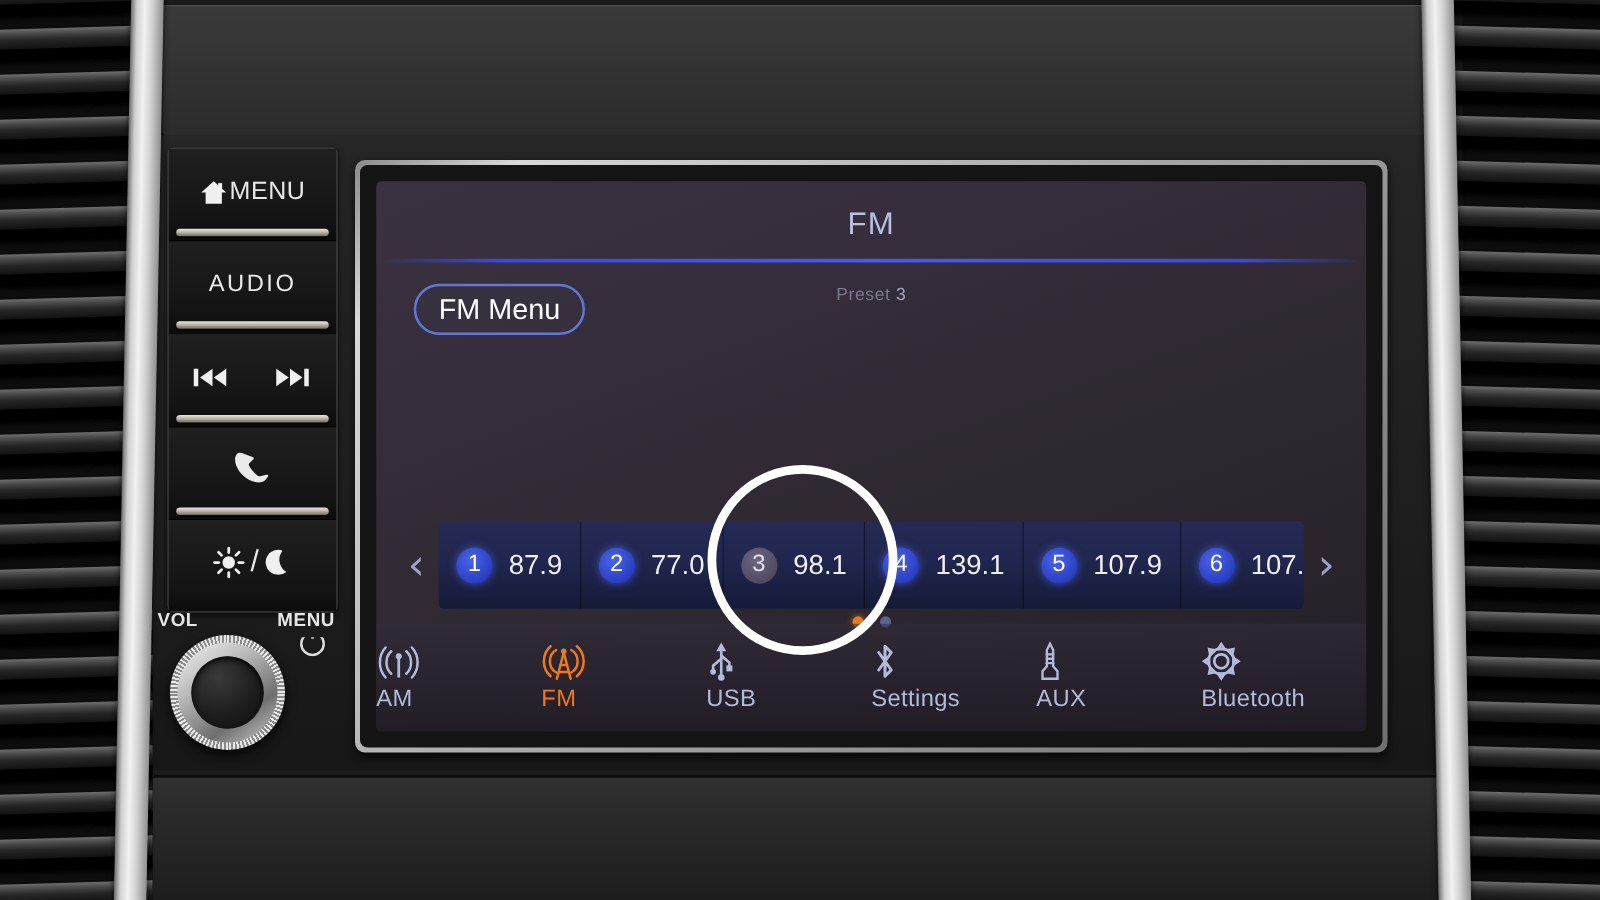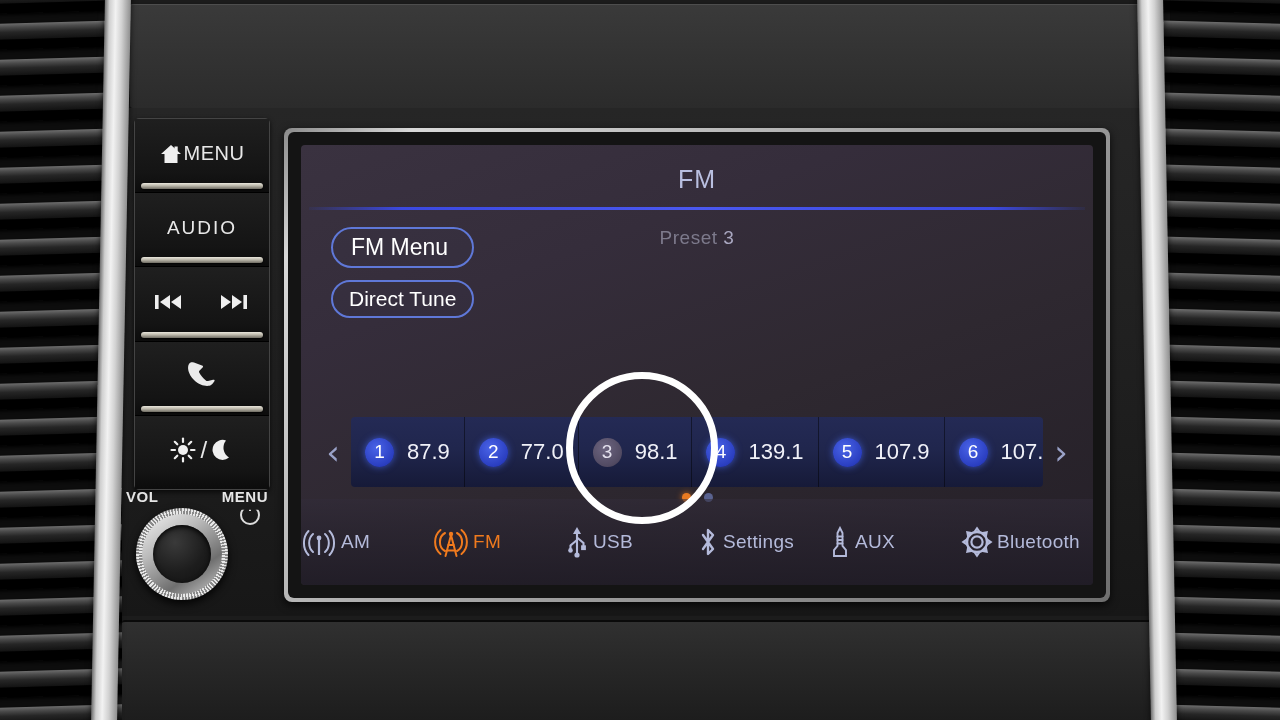--- a/index.html
+++ b/index.html
@@ -95,21 +95,21 @@
 
   
   .pills { position:absolute; left:30px; top:82px; display:flex; flex-direction:column; gap:12px; }
   .pill { border:2px solid #5f78d8; border-radius:22px; color:#ffffff;
           padding:5px 18px; font-size:23px; 
           background:rgba(60,58,90,.10); white-space:nowrap; }
   .pill.small { font-size:21px; padding:5px 16px; }
 
   
   .np { position:absolute; left:0; right:0; top:82px; text-align:center; }
-  .np-preset { color:#7d7a8c; font-size:19px; letter-spacing:.5px; }
+  .np-preset { color:#7d7a8c; font-size:14px; letter-spacing:.5px; }
   .np-preset .num { color:#a9a7c0; }
   .np-freq { margin-top:2px; color:#f2f2f5; font-size:37px; letter-spacing:1px; }
   .np-freq .band { margin-left:22px; }
 
   
   .pstrip { position:absolute; left:14px; right:14px; top:272px; height:70px;
             display:flex; align-items:center; }
   .chev { width:36px; text-align:center; color:#9aa2c8; font-size:34px;
           font-family:"DejaVu Sans", sans-serif; line-height:1; user-select:none; }
   .ptiles { flex:1; display:flex; height:70px;
@@ -131,21 +131,21 @@
   
   .dots { position:absolute; left:0; right:0; top:348px; display:flex;
           justify-content:center; gap:13px; }
   .dot { width:9px; height:9px; border-radius:50%; background:#5a6390; }
   .dot.on { background:#e87a22; box-shadow:0 0 6px rgba(232,122,34,.8); }
 
   
   .srcbar { position:absolute; left:0; right:0; bottom:0; height:86px;
             background:linear-gradient(180deg,rgba(50,44,58,.55) 0%,rgba(32,28,38,.9) 100%);
             display:flex; align-items:center; }
-  .src { flex:1; display:flex; flex-direction:row; align-items:center; gap:4px;
+  .src { flex:1; display:flex; flex-direction:column; align-items:flex-start; gap:4px;
          color:#b4bada; }
   .src.active { color:#ef7a1e; }
   .src .ico { height:32px; display:flex; align-items:flex-end; }
   .src .lbl { font-size:19px; letter-spacing:.3px; }
 
   
   .ring { position:absolute; left:566px; top:372px; width:152px; height:152px;
           border:7px solid #ffffff; border-radius:50%; pointer-events:none; z-index:50; }
 </style>
 </head>
@@ -288,21 +288,20 @@
 
   <div class="bezel">
   <div class="bezel-in">
     <div class="screen">
 
       <div class="scr-title">FM</div>
       <div class="scr-rule"></div>
 
       <div class="pills">
         <div class="pill">FM Menu</div>
-        <div class="pill small">Direct Tune</div>
       </div>
 
       <div class="np">
         <div class="np-preset">
           <span>Preset</span>
           <span class="num">3</span>
         </div>
       </div>
 
       <div class="pstrip">

